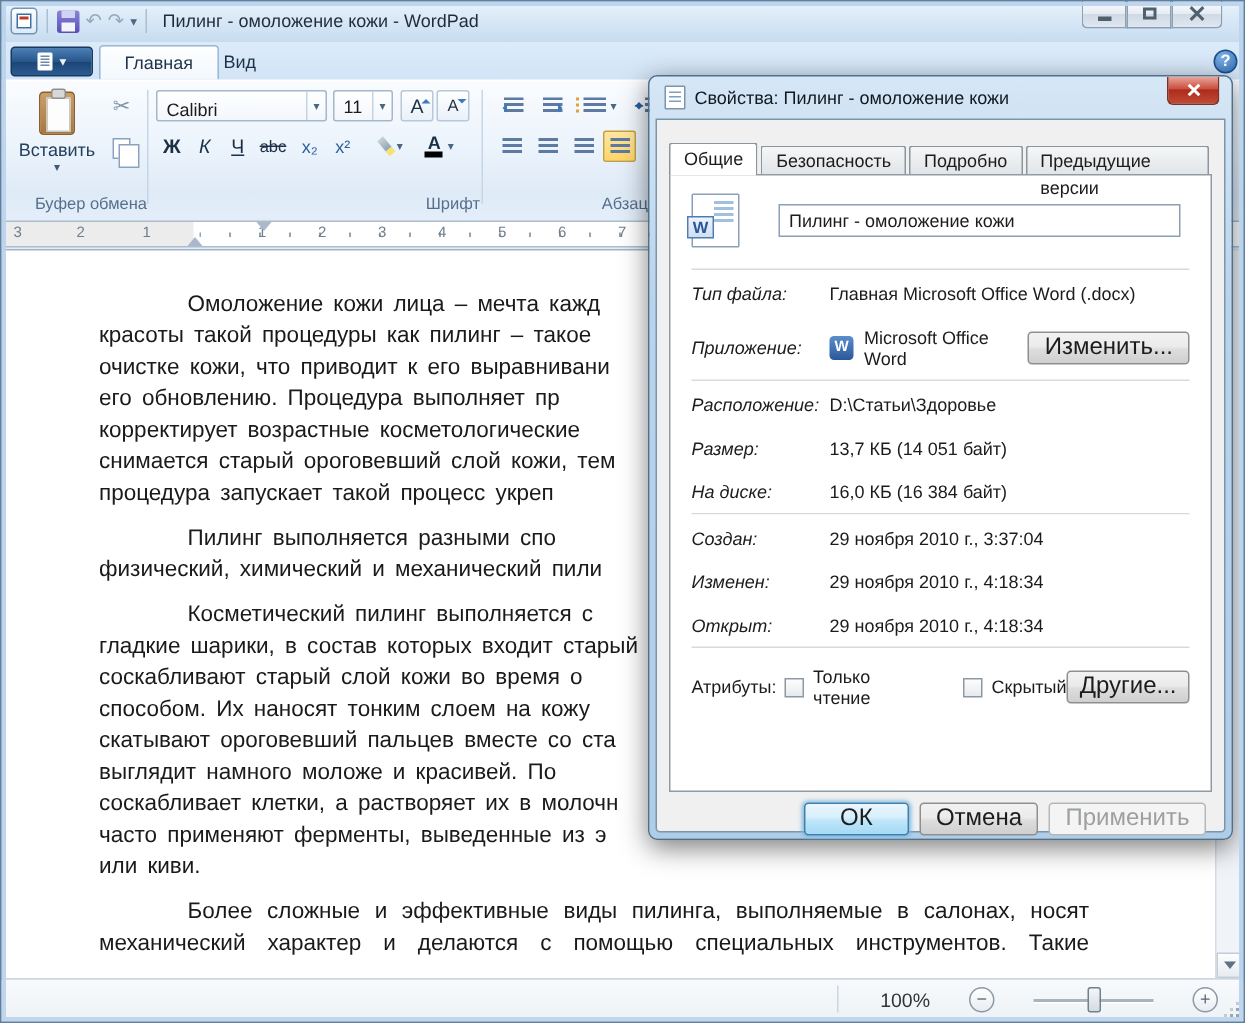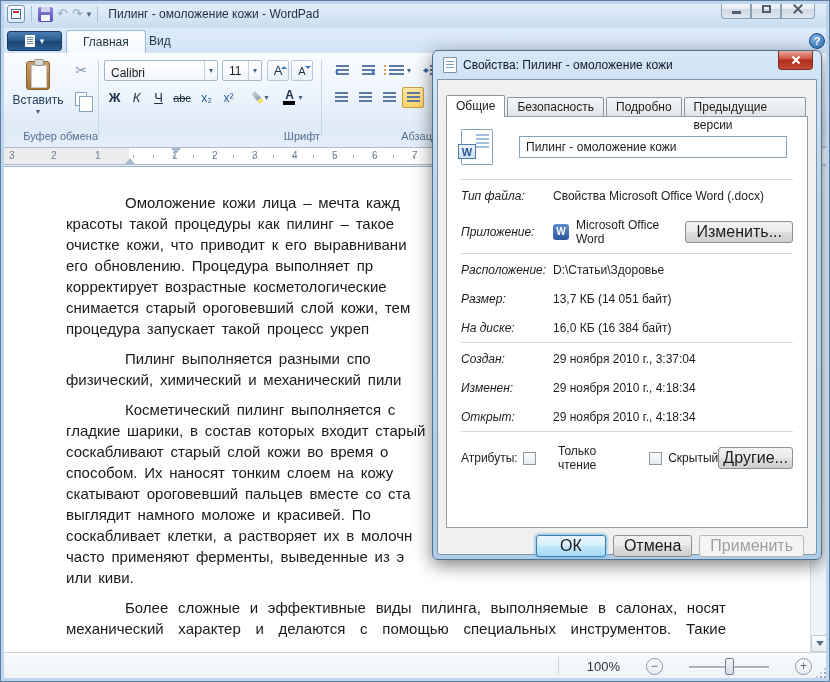--- a/index.html
+++ b/index.html
@@ -411,21 +411,21 @@
           <div class="wordico">
               <em>W</em>
             </div>
           <div class="fninput">
               <span>Пилинг - омоложение кожи</span>
             </div>
         </div>
         <div class="etched"></div>
         <div class="prow">
           <span class="plabel">Тип файла:</span>
-          <span class="pvalue">Свойства Microsoft Office Word (.docx)</span>
+          <span class="pvalue">Главная Microsoft Office Word (.docx)</span>
         </div>
         <div class="prow">
           <span class="plabel">Приложение:</span>
           <span class="wicon16">W</span>
           <span class="pvalue">Microsoft Office Word</span>
           <button class="btn small">Изменить...</button>
         </div>
         <div class="etched"></div>
         <div class="prow">
           <span class="plabel">Расположение:</span>
@@ -449,21 +449,21 @@
           <span class="pvalue">29 ноября 2010 г., 4:18:34</span>
         </div>
         <div class="prow">
           <span class="plabel">Открыт:</span>
           <span class="pvalue">29 ноября 2010 г., 4:18:34</span>
         </div>
         <div class="etched"></div>
         <div class="attr-row">
           <span style="width:62px;flex:none;">Атрибуты:</span>
           <div class="cbox"></div>
-          <span style="margin-right:26px;margin-left:16px;">Только чтение</span>
+          <span style="margin-right:26px;">Только чтение</span>
           <div class="cbox"></div>
           <span>Скрытый</span>
           <button class="btn small" style="margin-left:auto;">Другие...</button>
         </div>
       </div>
       <div class="dlg-buttons">
         <button class="btn default">ОК</button>
         <button class="btn">Отмена</button>
         <button class="btn disabled">Применить</button>
       </div>

